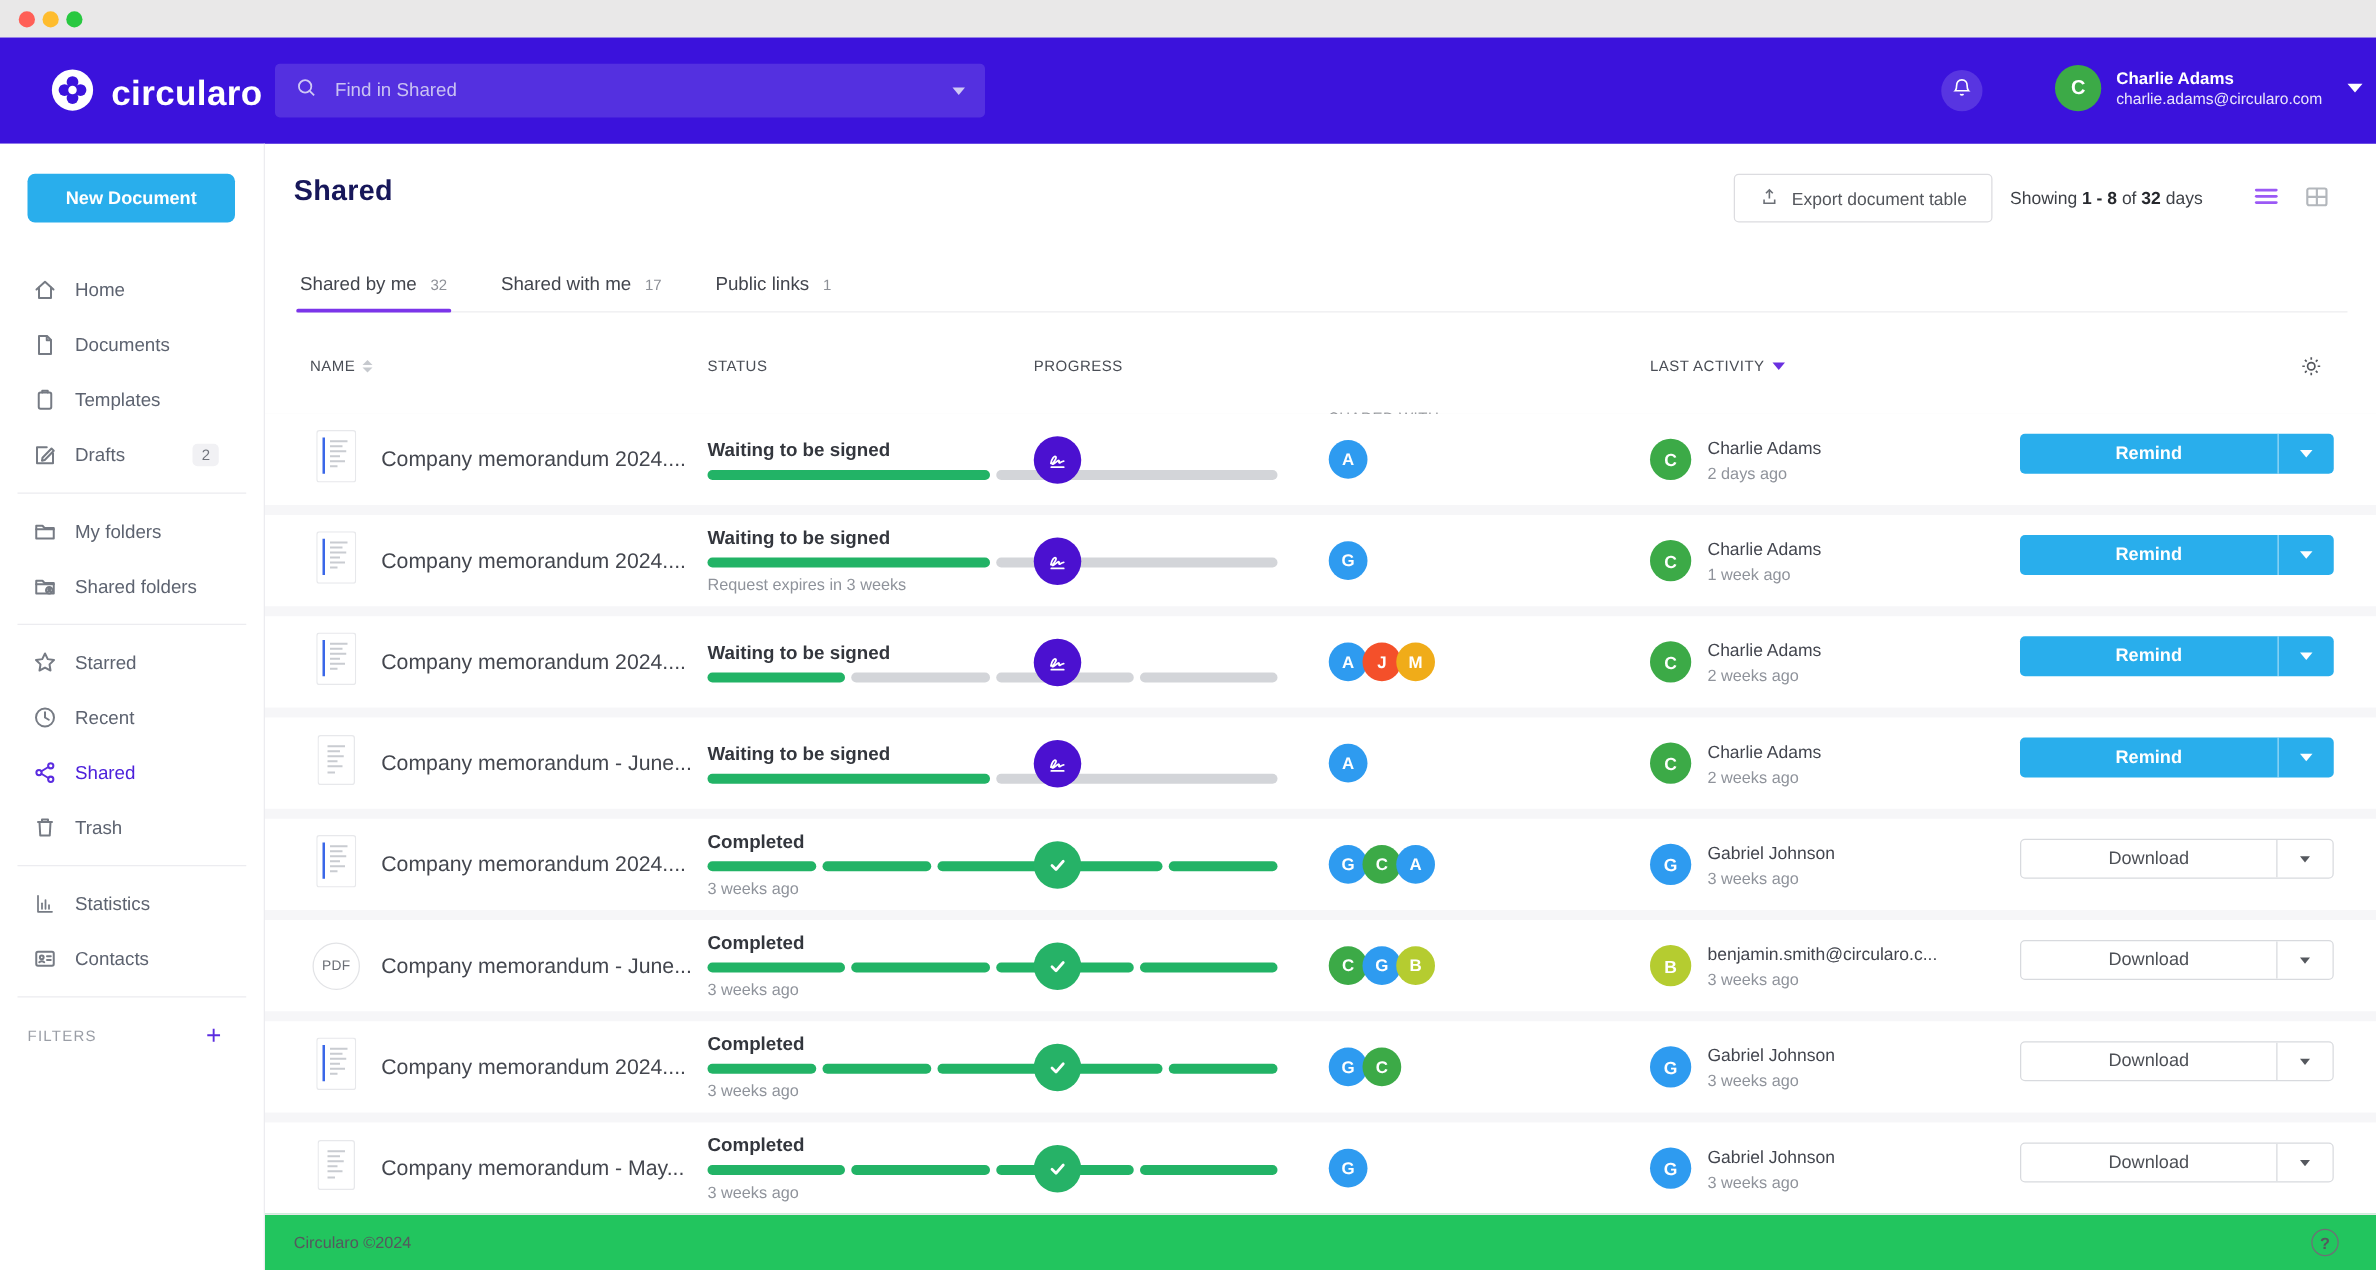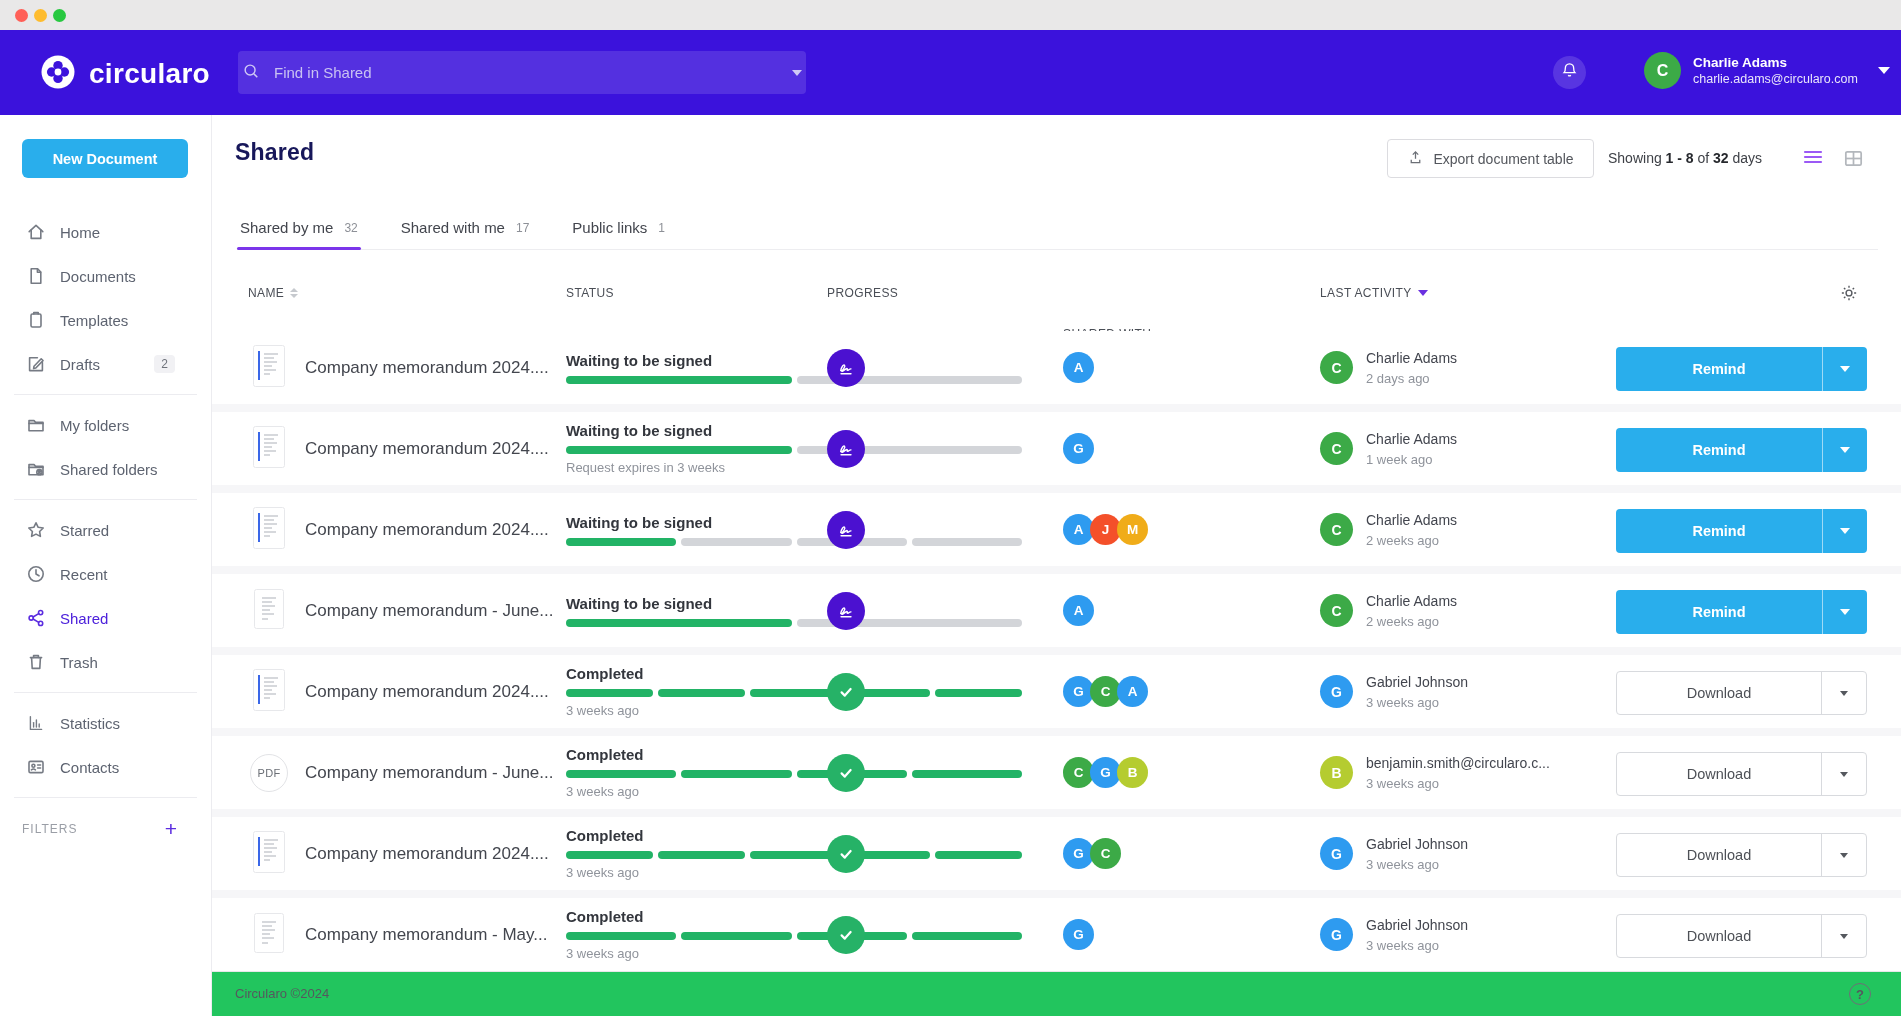--- a/index.html
+++ b/index.html
@@ -10,22 +10,22 @@
     -webkit-font-smoothing:antialiased;
   }
   
   .titlebar { position:absolute; top:0; left:0; right:0; height:30px; background:#e9e8e8; }
   .dot { position:absolute; top:9px; width:13px; height:13px; border-radius:50%; }
   .dot.r { left:15px; background:#ff5f57; } .dot.y { left:34px; background:#febc2e; } .dot.g { left:53px; background:#28c840; }
   
   .appheader { position:absolute; top:30px; left:0; right:0; height:85px; background:var(--accent,#3b12dc); }
   .logo { position:absolute; left:38px; top:22px; display:flex; align-items:center; gap:11px; }
   .logo-text { color:#fff; font-size:28px; font-weight:700; letter-spacing:.3px; }
-  .searchbar { position:absolute; left:238px; top:21px; width:568px; height:43px; border-radius:4px;
-    background:rgba(255,255,255,.13); display:flex; align-items:center; padding:0 4px; gap:12px; }
+  .searchbar { position:absolute; left:220px; top:21px; width:568px; height:43px; border-radius:4px;
+    background:rgba(255,255,255,.13); display:flex; align-items:center; padding:0 16px; gap:12px; }
   .searchbar input { flex:1; background:transparent; border:0; outline:0; color:#fff; font-size:15px; font-family:inherit; }
   .searchbar input::placeholder { color:#c9c2f2; }
   .tri-down { width:0; height:0; border-left:5px solid transparent; border-right:5px solid transparent; border-top:6px solid #cfc8f5; }
   .bell-btn { position:absolute; left:1553px; top:26px; width:33px; height:33px; border-radius:50%;
     background:rgba(255,255,255,.15); display:flex; align-items:center; justify-content:center; cursor:pointer; }
   .userbox { position:absolute; left:1644px; top:22px; display:flex; align-items:center; gap:12px; cursor:pointer; }
   .avatar { border-radius:50%; color:#fff; font-weight:700; display:flex; align-items:center; justify-content:center; }
   .user-avatar { width:37px; height:37px; font-size:16px; }
   .user-lines { display:flex; flex-direction:column; gap:2px; }
   .user-name { color:#fff; font-size:13.5px; font-weight:600; }
@@ -86,21 +86,21 @@
   .cell-picon { position:absolute; left:615px; top:0; height:73px; display:flex; align-items:center; }
   .picon { width:38px; height:38px; border-radius:50%; display:flex; align-items:center; justify-content:center; }
   .picon.purple { background:#4b11d0; } .picon.green { background:#26b267; }
   .cell-shared { position:absolute; left:851px; top:0; height:73px; display:flex; align-items:center; }
   .sw-avatar { width:31px; height:31px; font-size:13.5px; margin-left:-4px; box-shadow:0 0 0 0 transparent; }
   .sw-avatar:first-child { margin-left:0; }
   .cell-activity { position:absolute; left:1108px; top:0; height:73px; display:flex; align-items:center; gap:13px; }
   .act-avatar { width:33px; height:33px; font-size:14px; }
   .act-name { font-size:14px; color:#42454e; }
   .act-time { font-size:13px; color:#8f939b; margin-top:3px; }
-  .cell-action { position:absolute; left:1404px; top:16px; width:251px; height:44px; display:flex; border-radius:4px; overflow:hidden; }
+  .cell-action { position:absolute; left:1404px; top:16px; width:251px; height:32px; display:flex; border-radius:4px; overflow:hidden; }
   .cell-action .act-main { flex:1; display:flex; align-items:center; justify-content:center; font-size:14.5px; cursor:pointer; }
   .cell-action .act-caret { width:45px; display:flex; align-items:center; justify-content:center; cursor:pointer; }
   .cell-action.primary { background:var(--primary,#29aeec); }
   .cell-action.primary .act-main { color:#fff; font-weight:700; }
   .cell-action.primary .act-caret { border-left:1px solid rgba(255,255,255,.55); }
   .cell-action.primary .act-caret i { width:0;height:0;border-left:5px solid transparent;border-right:5px solid transparent;border-top:6px solid #fff; }
   .cell-action.secondary { border:1px solid #d8dade; background:#fff; }
   .cell-action.secondary .act-main { color:#4d5056; font-weight:500; }
   .cell-action.secondary .act-caret { border-left:1px solid #d8dade; }
   .cell-action.secondary .act-caret i { width:0;height:0;border-left:4.5px solid transparent;border-right:4.5px solid transparent;border-top:5.5px solid #55585e; }

